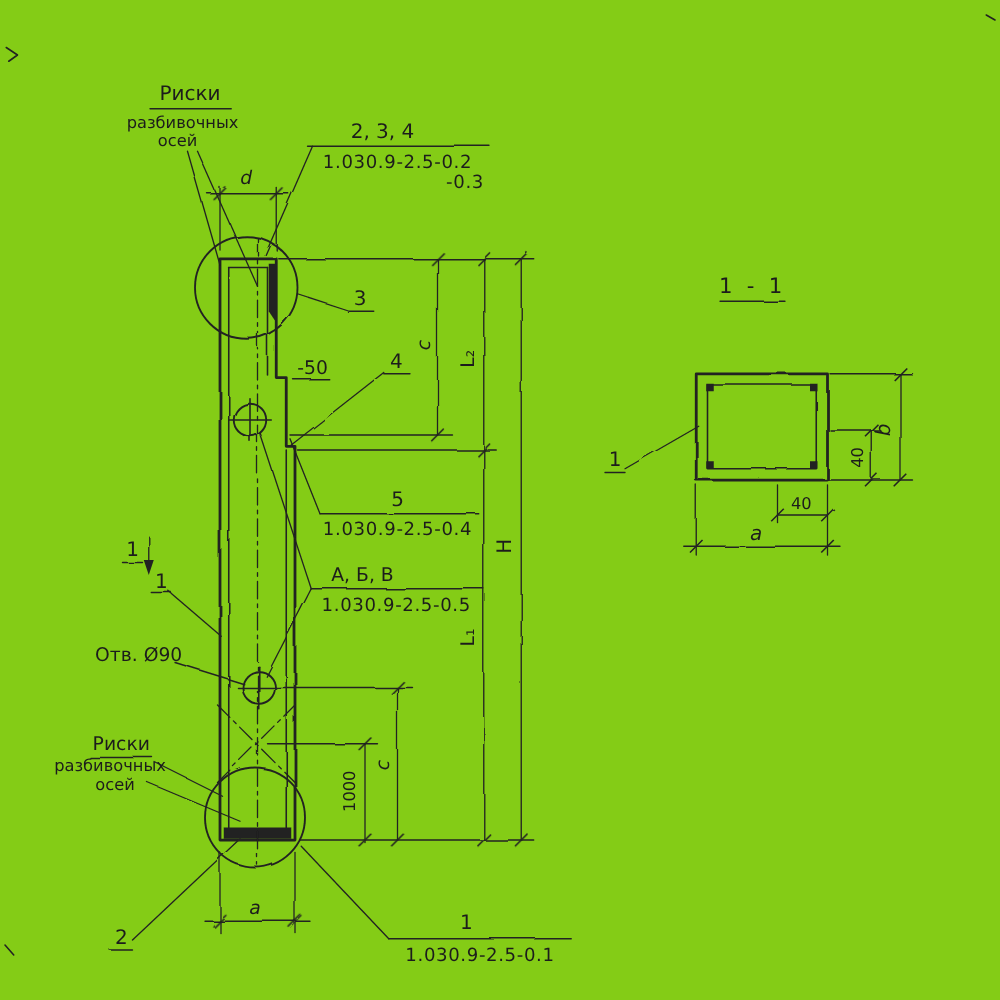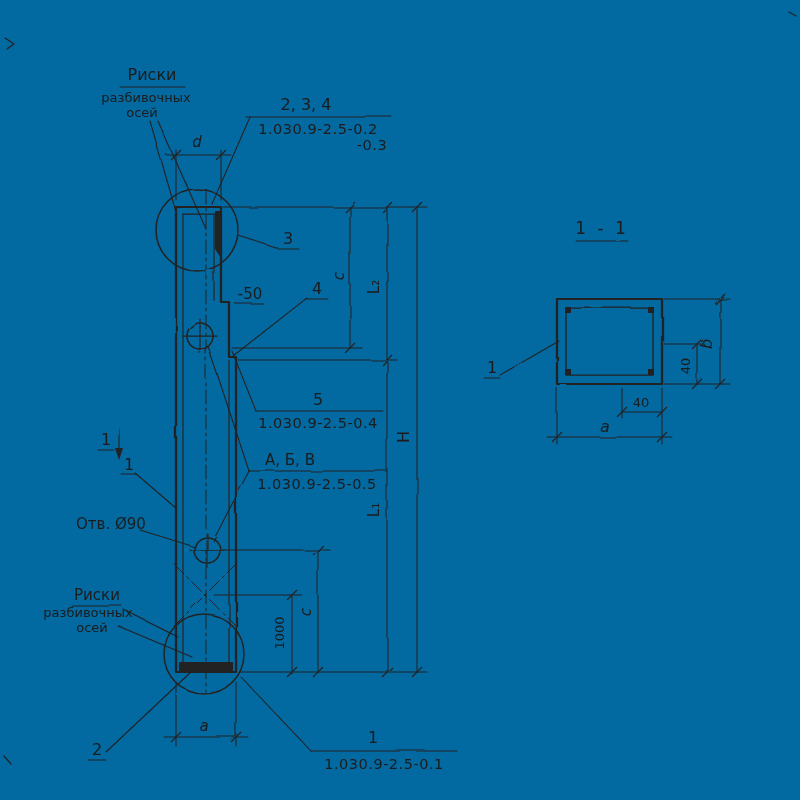--- a/index.html
+++ b/index.html
@@ -1,16 +1,16 @@
 <!DOCTYPE html>
 <html><head>
 <meta charset="utf-8">
 <style>
   html,body{margin:0;padding:0;background:#fbfbfa;}
-  .page{width:800px;height:800px;position:relative;background:#0369a1;overflow:hidden;}
+  .page{width:800px;height:800px;position:relative;background:#84cc16;overflow:hidden;}
   svg{display:block;}
   text{font-family:"DejaVu Sans",sans-serif;fill:#1c1c1c;}
   .lbl{font-size:15px;}
   .lbl-lg{font-size:16px;}
   .lbl-sm{font-size:13px;}
   .code{font-size:14.5px;letter-spacing:.5px;}
   .dimlet{font-size:15px;font-style:italic;}
   .ink{stroke:#222;fill:none;stroke-linecap:round;stroke-linejoin:round;}
   .w-out{stroke-width:2.2;}
   .w-in{stroke-width:1.25;}

